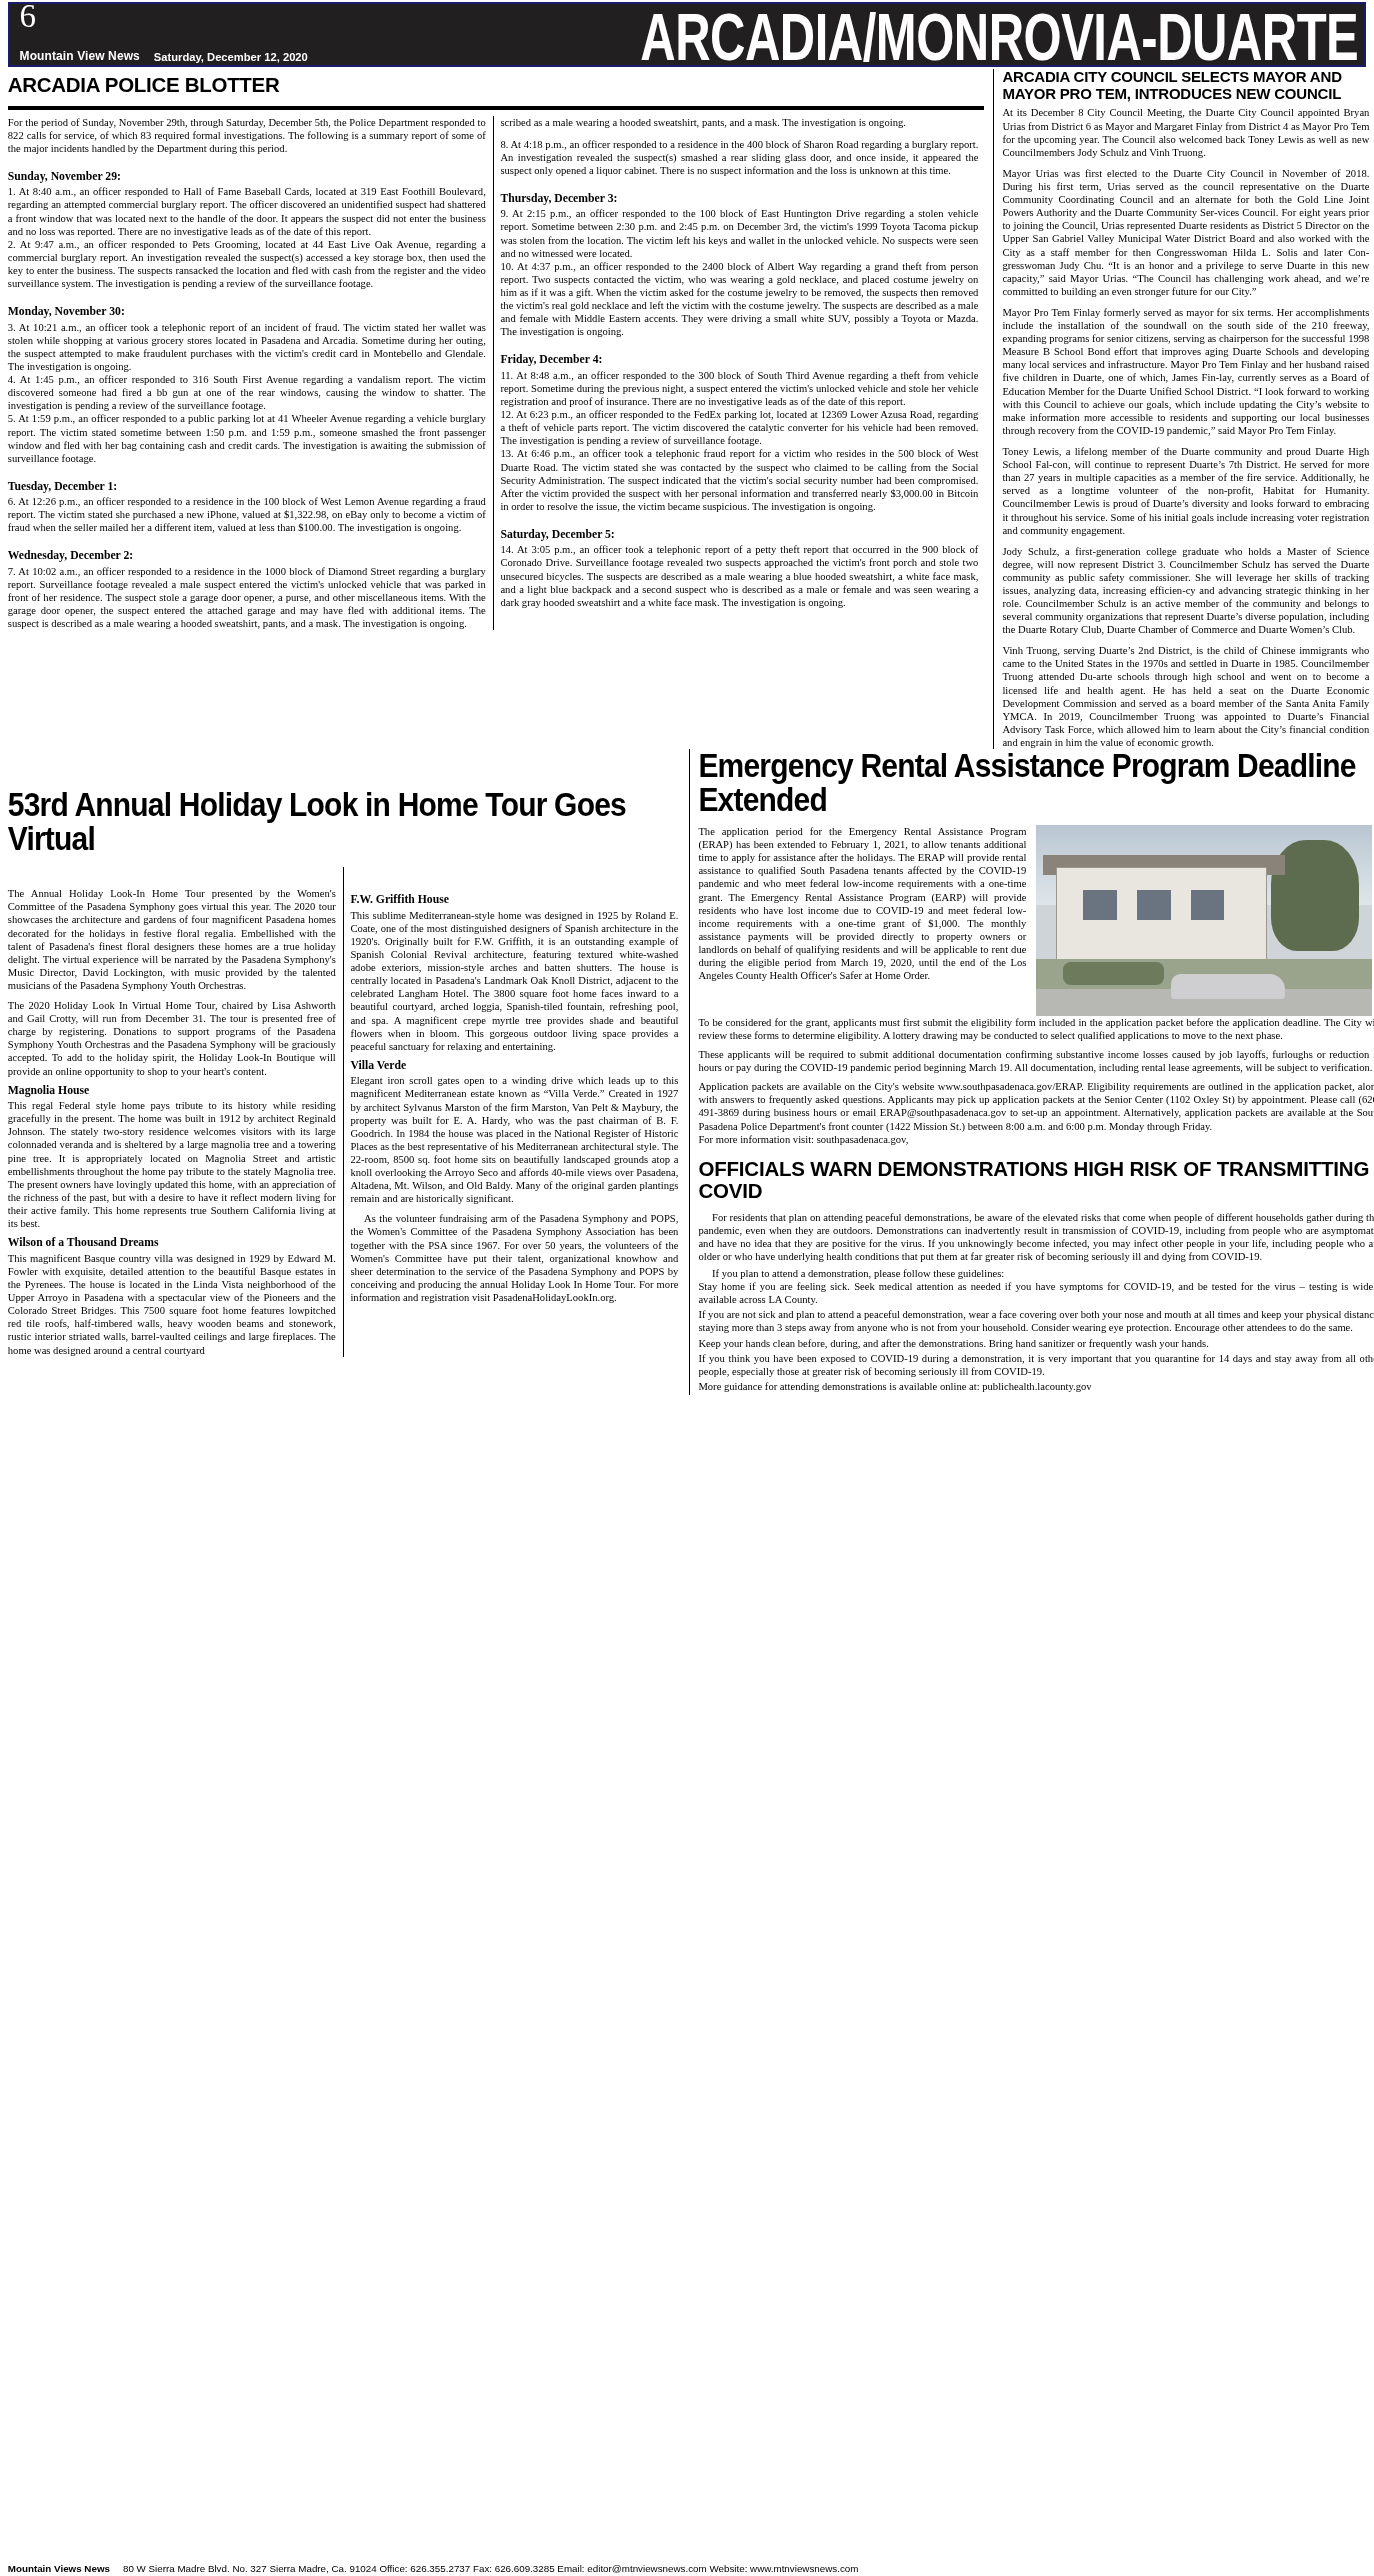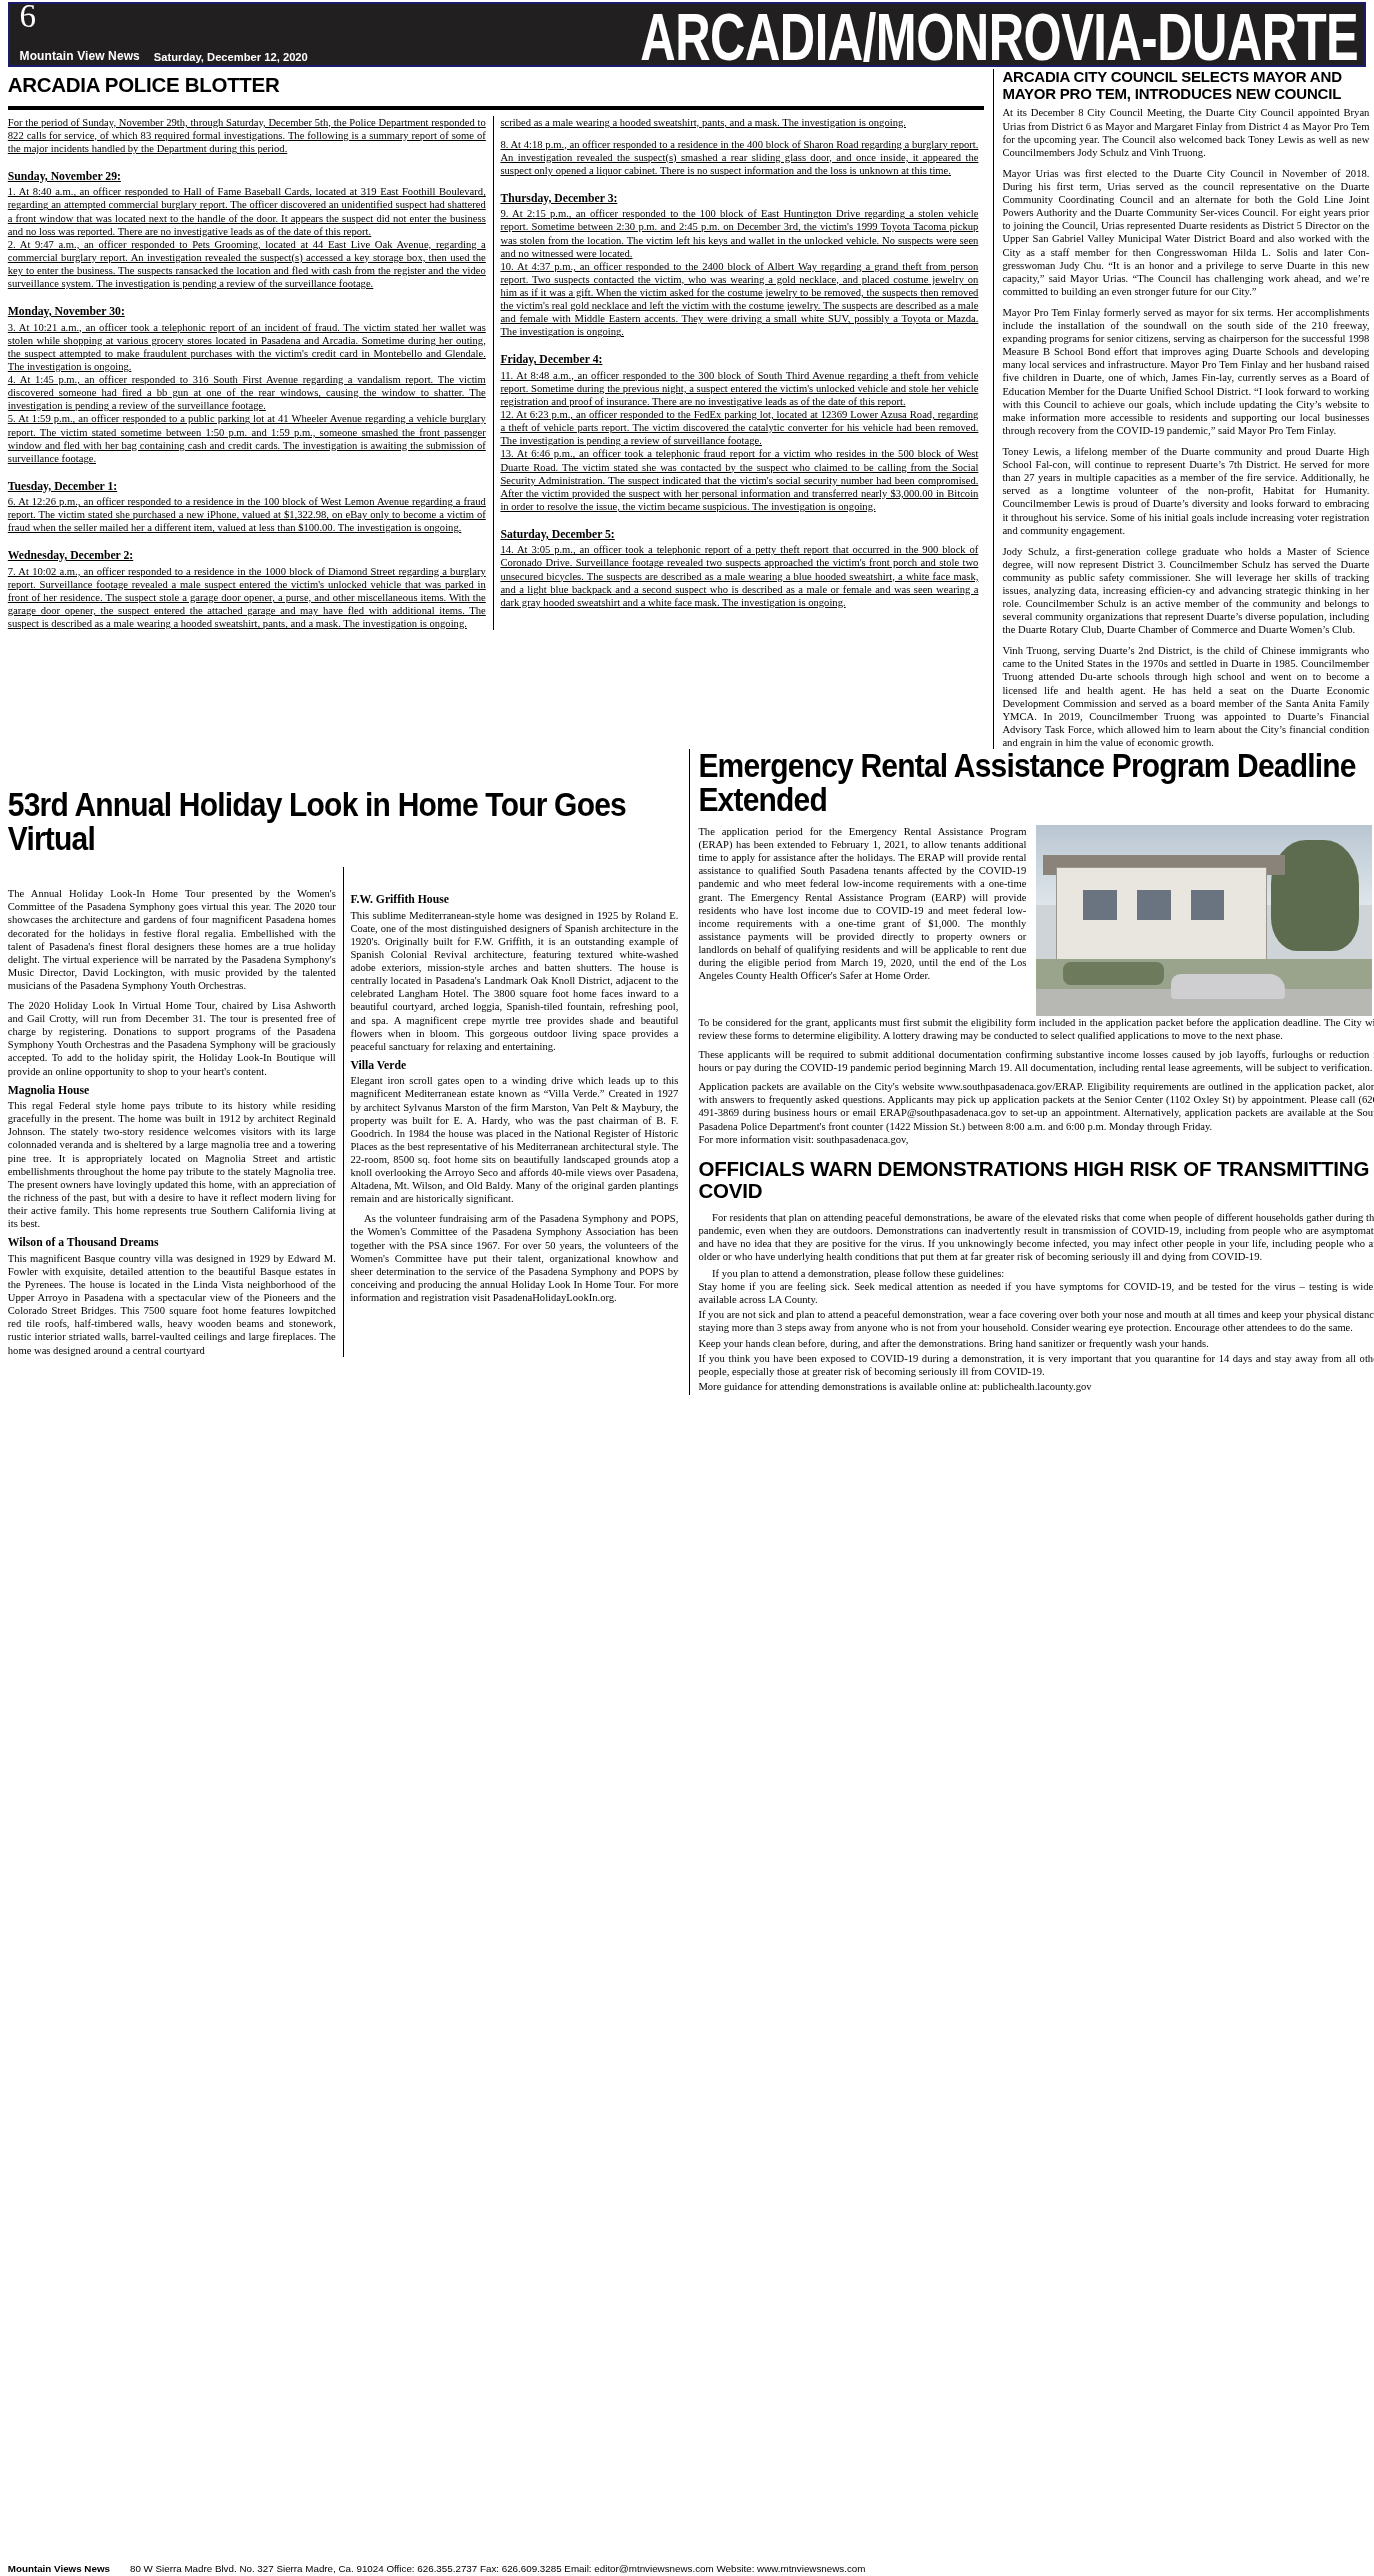--- a/index.html
+++ b/index.html
@@ -30,21 +30,21 @@
   p{margin:0 0 0 0;font-size:10.6px;line-height:1.24;text-align:justify;text-justify:inter-word;hyphens:auto;}
   p.ind{text-indent:13.7px;}
   .sub{font-family:"Liberation Serif",serif;font-weight:bold;font-size:11.7px;margin:5.9px 0 1px 0;}
   .vr{border-left:1px solid #000;align-self:stretch;margin:0 6.8px;}
   .vr-tall{border-left:1px solid #000;align-self:stretch;margin:0 8.8px;}
 
   .sec1{display:flex;align-items:flex-start;margin-top:2px;}
   .sec1-left{width:976px;flex:0 0 976px;}
   .sec1-right{width:367px;flex:0 0 367px;}
   .two-col{display:flex;align-items:flex-start;}
-  .two-col > .col{width:478px;flex:0 0 478px;text-decoration:underline;}
+  .two-col > .col{width:478px;flex:0 0 478px;}
 
   .sec2{display:flex;align-items:center;}
   .sec2-left{width:672px;flex:0 0 672px;}
   .sec2-right{width:683px;flex:0 0 683px;}
   .tour-cols{display:flex;align-items:flex-start;}
   .tour-cols > .col{width:328px;flex:0 0 328px;margin-top:20px;}
 
   .erap-top{display:flex;align-items:flex-start;}
   .erap-txt{width:328px;flex:0 0 328px;}
   .erap-photo{flex:1 1 auto;margin-left:9.8px;}
@@ -57,21 +57,21 @@
   .photo .win2{position:absolute;left:30%;top:34%;width:10%;height:16%;background:#6a7480;}
   .photo .win3{position:absolute;left:46%;top:34%;width:10%;height:16%;background:#6a7480;}
   .photo .tree{position:absolute;right:4%;top:8%;width:26%;height:58%;background:#5d6b4e;border-radius:40% 40% 30% 30%;}
   .photo .lawn{position:absolute;left:0;right:0;bottom:0;height:30%;background:#9aa48c;}
   .photo .drive{position:absolute;left:0;right:0;bottom:0;height:14%;background:#b7b7b3;}
   .photo .car{position:absolute;left:40%;bottom:9%;width:34%;height:13%;background:#cfcfd2;border-radius:9.8px 15.6px 3.9px 3.9px;}
   .photo .shrub{position:absolute;left:8%;bottom:16%;width:30%;height:12%;background:#6d7a5c;border-radius:7.8px;}
 
   .foot{position:absolute;left:7.8px;right:7.8px;bottom:3.9px;font-family:"Liberation Sans",sans-serif;font-size:9.8px;
         display:flex;align-items:baseline;}
-  .foot .name{font-weight:bold;margin-right:20px;white-space:nowrap;}
+  .foot .name{font-weight:bold;margin-right:13px;white-space:nowrap;}
   .foot .info{white-space:nowrap;}
   .bullets p{text-indent:0;margin-bottom:2px;}
 </style>
 </head>
 <body>
 
 <div class="page">
 
   <div class="masthead">
     <div class="mh-page-no">6</div>

